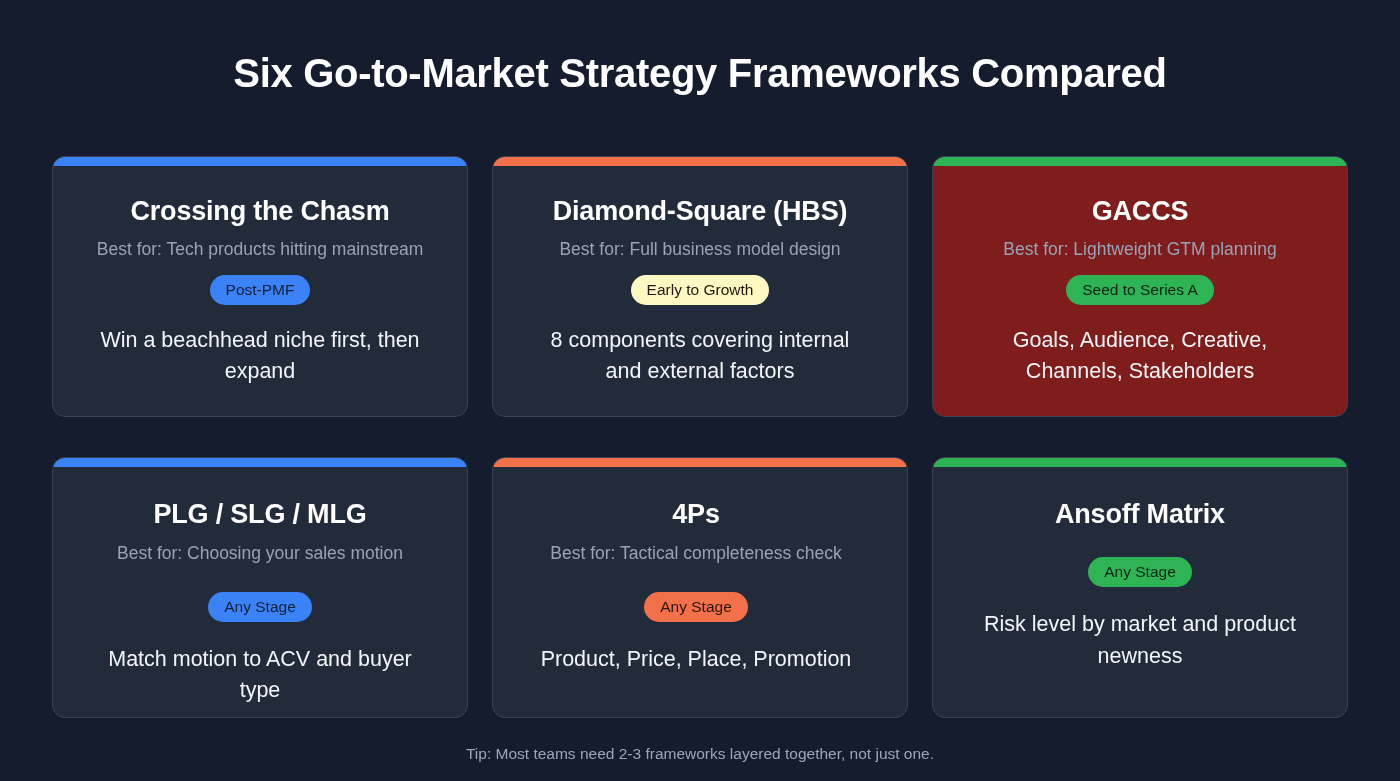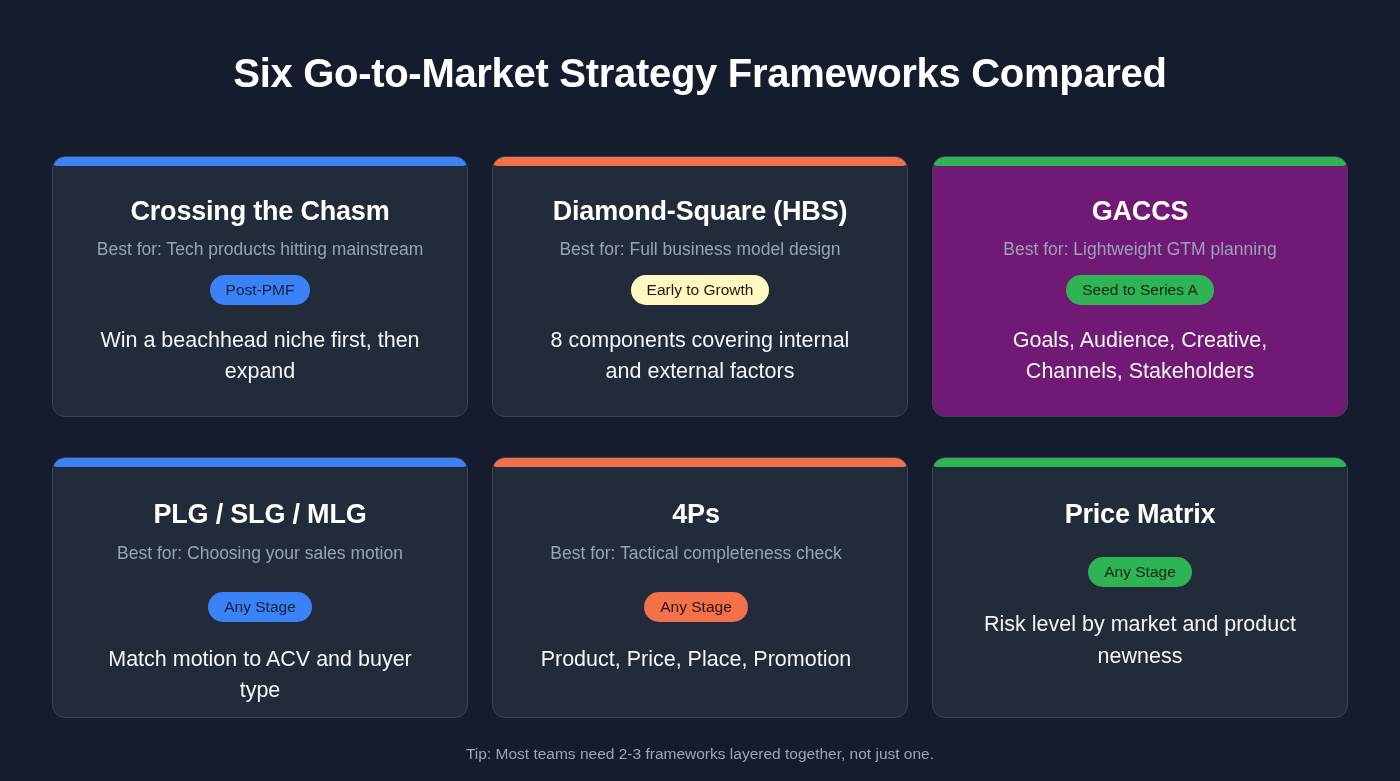--- a/index.html
+++ b/index.html
@@ -1,15 +1,15 @@
 <!DOCTYPE html>
 <html><head>
 <meta charset="utf-8">
 <style>
-  * { box-sizing: border-box; margin: 0; padding: 0; border-radius: 10px; }
+  * { box-sizing: border-box; margin: 0; padding: 0; }
 
   html, body {
     width: 1400px;
     height: 781px;
     overflow: hidden;
   }
 
   body {
     background: #141c2e;
     font-family: "Liberation Sans", sans-serif;
@@ -145,21 +145,21 @@
     </div>
 
     <div class="card" style="background: rgb(34, 43, 58); border-color: rgb(58, 68, 84);">
       <div class="card-accent" style="background: rgb(242, 112, 74);"></div>
       <div class="card-title">Diamond-Square (HBS)</div>
       <div class="card-bestfor">Best for: Full business model design</div>
       <div class="card-badge" style="background: #fef9c3; color: rgb(42, 20, 8);">Early to Growth</div>
       <div class="card-desc">8 components covering internal and external factors</div>
     </div>
 
-    <div class="card" style="background: #701a75; border-color: rgb(58, 68, 84);">
+    <div class="card" style="background: #7f1d1d; border-color: rgb(58, 68, 84);">
       <div class="card-accent" style="background: rgb(46, 179, 85);"></div>
       <div class="card-title">GACCS</div>
       <div class="card-bestfor">Best for: Lightweight GTM planning</div>
       <div class="card-badge" style="background: rgb(46, 179, 85); color: rgb(12, 36, 20);">Seed to Series A</div>
       <div class="card-desc">Goals, Audience, Creative, Channels, Stakeholders</div>
     </div>
 
     <div class="card row2" style="background: rgb(34, 43, 58); border-color: rgb(58, 68, 84);">
       <div class="card-accent" style="background: rgb(59, 130, 246);"></div>
       <div class="card-title">PLG / SLG / MLG</div>
@@ -171,21 +171,21 @@
     <div class="card row2" style="background: rgb(34, 43, 58); border-color: rgb(58, 68, 84); padding-left: 18px;">
       <div class="card-accent" style="background: rgb(242, 112, 74);"></div>
       <div class="card-title">4Ps</div>
       <div class="card-bestfor">Best for: Tactical completeness check</div>
       <div class="card-badge" style="background: rgb(242, 112, 74); color: rgb(42, 20, 8);">Any Stage</div>
       <div class="card-desc">Product, Price, Place, Promotion</div>
     </div>
 
     <div class="card row2" style="background: rgb(34, 43, 58); border-color: rgb(58, 68, 84);">
       <div class="card-accent" style="background: rgb(46, 179, 85);"></div>
-      <div class="card-title">Price Matrix</div>
+      <div class="card-title">Ansoff Matrix</div>
       <div class="card-badge" style="background: rgb(46, 179, 85); color: rgb(12, 36, 20);">Any Stage</div>
       <div class="card-desc">Risk level by market and product newness</div>
     </div>
 
   </div>
 
   <div class="footer-tip">Tip: Most teams need 2-3 frameworks layered together, not just one.</div>
 
 </div>
 

